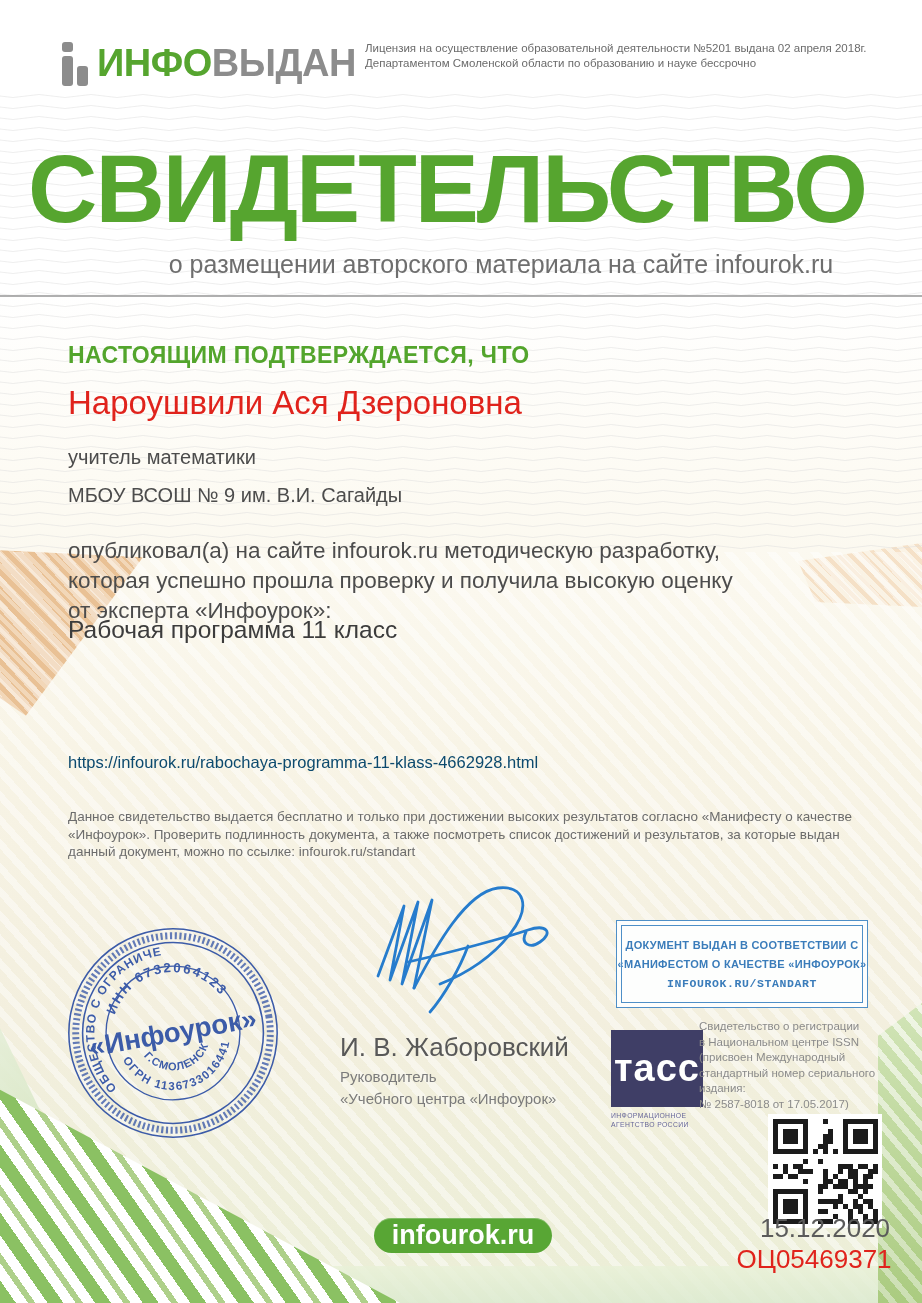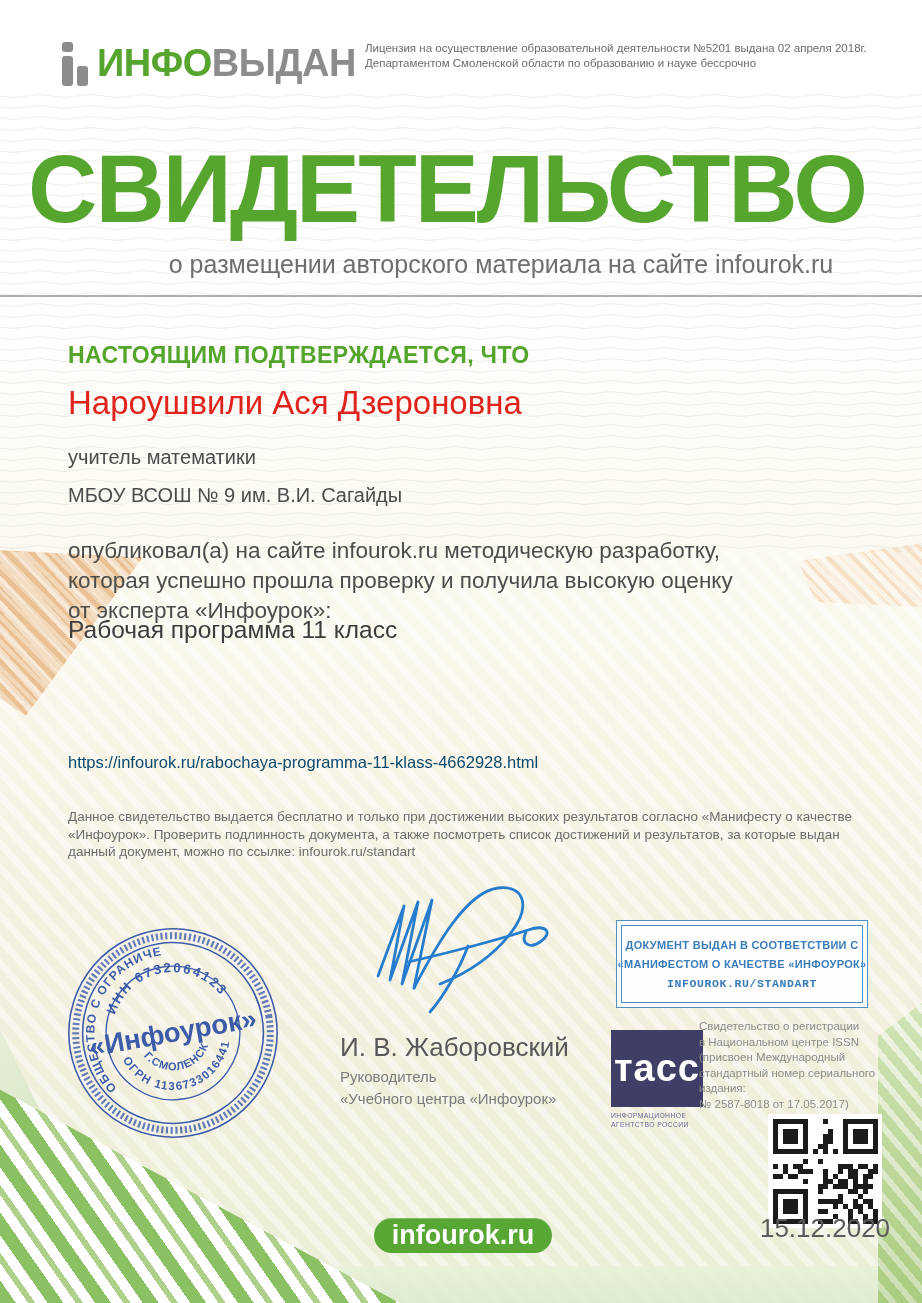--- a/index.html
+++ b/index.html
@@ -430,15 +430,16 @@
           <rect x="55" y="100" width="5" height="5"></rect>
           <rect x="75" y="100" width="5" height="5"></rect>
           <rect x="80" y="100" width="5" height="5"></rect>
           <rect x="90" y="100" width="5" height="5"></rect>
           <rect x="95" y="100" width="5" height="5"></rect>
           <rect x="100" y="100" width="5" height="5"></rect>
         </g>
       </svg>
   </div>
   <div class="footer-date">15.12.2020</div>
+  <div class="doc-number">ОЦ05469371</div>
   <button class="site-button">infourok.ru</button>
 
 </div>
 
 </body></html>

